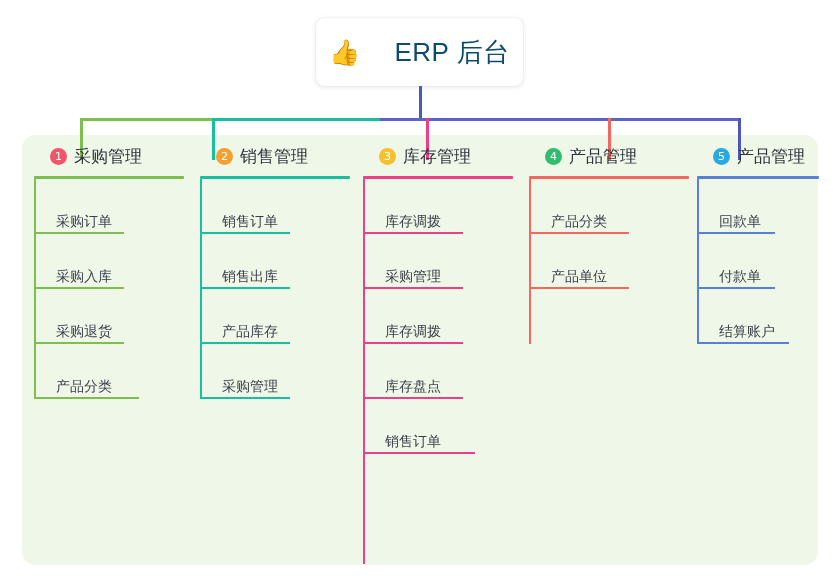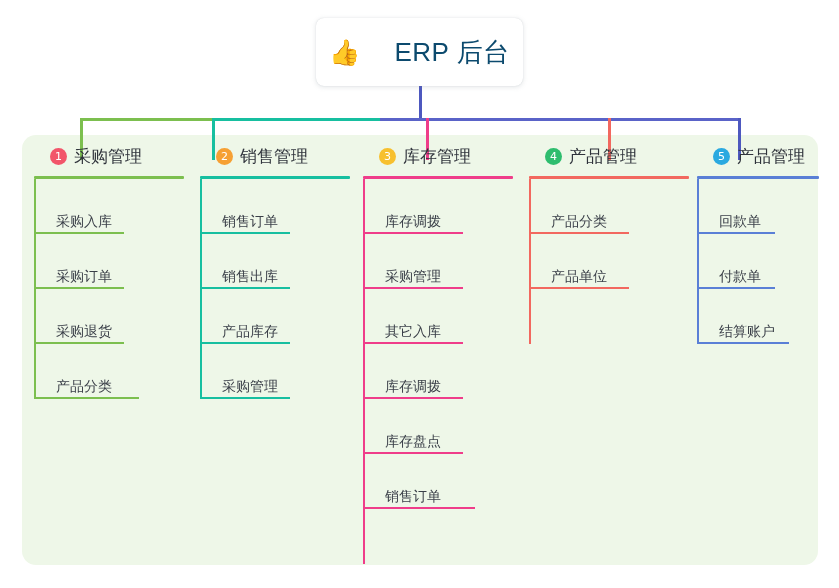--- a/index.html
+++ b/index.html
@@ -162,28 +162,28 @@
   <div id="columns-layer">
       <div class="column" style="left: 34px; width: 150px;">
         <div class="col-head">
           <span class="badge" style="background: rgb(242, 85, 106);">1</span>
           <span class="col-title">采购管理</span>
         </div>
         <div class="head-rule" style="background: rgb(124, 191, 79); width: 150px;"></div>
         <div class="leaves">
           <div class="spine" style="background: rgb(124, 191, 79); height: 220px;"></div>
           <div class="leaf">
+            <span class="leaf-label">采购订单</span>
+            <div class="leaf-rule" style="background: rgb(124, 191, 79); width: 90px;"></div>
+          </div>
+          <div class="leaf">
             <span class="leaf-label">采购入库</span>
             <div class="leaf-rule" style="background: rgb(124, 191, 79); width: 90px;"></div>
           </div>
           <div class="leaf">
-            <span class="leaf-label">采购订单</span>
-            <div class="leaf-rule" style="background: rgb(124, 191, 79); width: 90px;"></div>
-          </div>
-          <div class="leaf">
             <span class="leaf-label">采购退货</span>
             <div class="leaf-rule" style="background: rgb(124, 191, 79); width: 90px;"></div>
           </div>
           <div class="leaf">
             <span class="leaf-label">产品分类</span>
             <div class="leaf-rule" style="background: rgb(124, 191, 79); width: 105px;"></div>
           </div>
         </div>
       </div>
       <div class="column" style="left: 200px; width: 150px;">
@@ -222,24 +222,20 @@
           <div class="spine" style="background: rgb(239, 61, 138); height: 385px;"></div>
           <div class="leaf">
             <span class="leaf-label">库存调拨</span>
             <div class="leaf-rule" style="background: rgb(239, 61, 138); width: 100px;"></div>
           </div>
           <div class="leaf">
             <span class="leaf-label">采购管理</span>
             <div class="leaf-rule" style="background: rgb(239, 61, 138); width: 100px;"></div>
           </div>
           <div class="leaf">
-            <span class="leaf-label">其它入库</span>
-            <div class="leaf-rule" style="background: rgb(239, 61, 138); width: 100px;"></div>
-          </div>
-          <div class="leaf">
             <span class="leaf-label">库存调拨</span>
             <div class="leaf-rule" style="background: rgb(239, 61, 138); width: 100px;"></div>
           </div>
           <div class="leaf">
             <span class="leaf-label">库存盘点</span>
             <div class="leaf-rule" style="background: rgb(239, 61, 138); width: 100px;"></div>
           </div>
           <div class="leaf">
             <span class="leaf-label">销售订单</span>
             <div class="leaf-rule" style="background: rgb(239, 61, 138); width: 112px;"></div>

